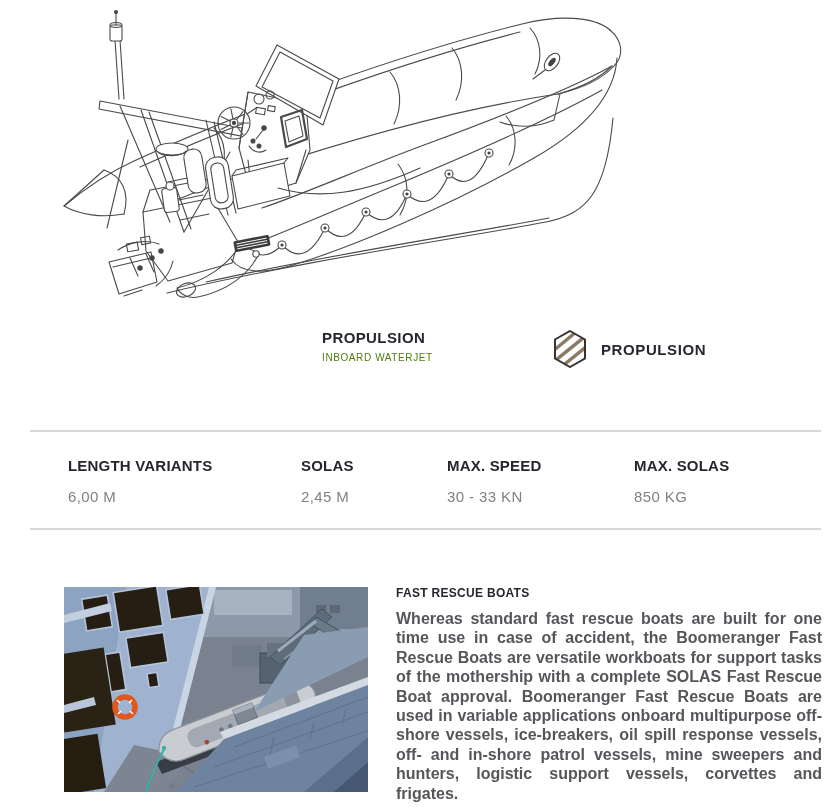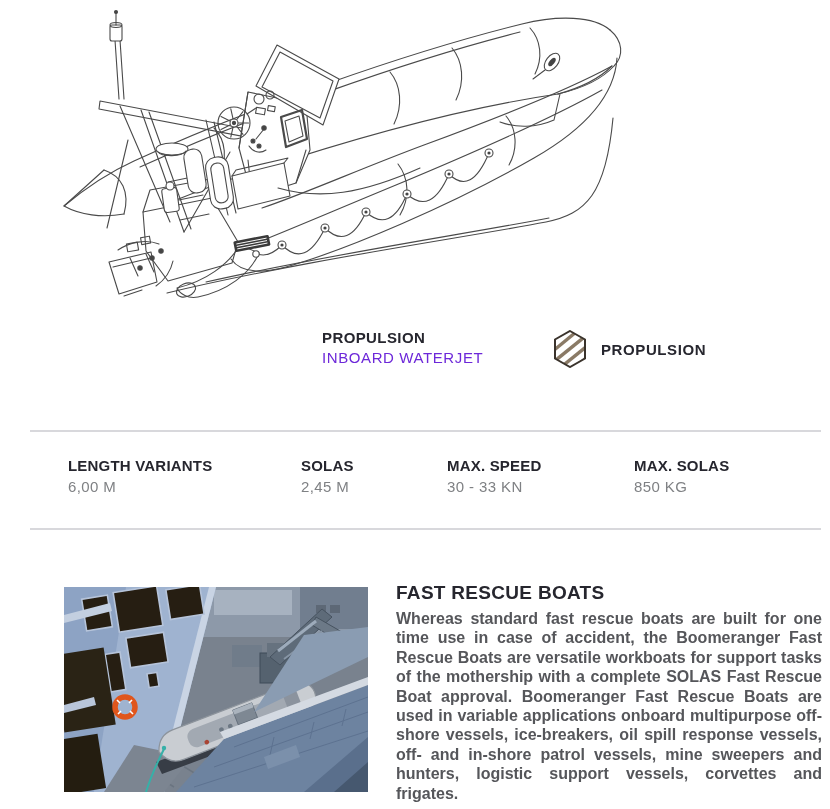--- a/index.html
+++ b/index.html
@@ -5,39 +5,39 @@
   html,body{margin:0;padding:0;background:#ffffff;}
   .page{
     position:relative;width:830px;height:809px;background:#ffffff;overflow:hidden;
     font-family:"Liberation Sans",sans-serif;color:#26262e;
   }
   svg{display:block;}
   .boat-drawing{position:absolute;left:0;top:0;width:830px;height:320px;}
   
   .prop-block{position:absolute;left:322px;top:328px;}
   .prop-label{font-size:15px;font-weight:bold;letter-spacing:.4px;color:#26262e;line-height:19px;}
-  .prop-value{font-size:15px;letter-spacing:.6px;color:#6d28d9;line-height:21px;}
+  .prop-value{font-size:10px;letter-spacing:.6px;color:#4d7c0f;line-height:21px;}
   .material-block{position:absolute;left:553px;top:330px;display:flex;align-items:center;gap:14px;}
   .hex-icon{width:34px;height:38px;}
   .material-label{font-size:15px;font-weight:bold;letter-spacing:.6px;color:#26262e;}
   
   .divider{position:absolute;left:30px;width:791px;height:2px;background:#d8d8dc;}
   .divider.top{top:430px;}
   .divider.bottom{top:528px;}
   
   .specs{position:absolute;top:457px;left:0;width:830px;height:50px;}
   .spec{position:absolute;top:0;}
   .spec .label{font-size:15px;font-weight:bold;letter-spacing:.2px;color:#26262e;line-height:18px;}
-  .spec .value{font-size:15px;color:#7f8184;letter-spacing:.4px;margin-top:3px;line-height:18px;}
+  .spec .value{font-size:15px;color:#7f8184;letter-spacing:.4px;margin-top:13px;line-height:18px;}
   .spec.length{left:68px;} .spec.beam{left:301px;} .spec.speed{left:447px;} .spec.load{left:634px;}
   
   .photo{position:absolute;left:64px;top:587px;width:304px;height:205px;overflow:hidden;}
   
   .article{position:absolute;left:396px;top:583px;width:426px;}
-  .article h3{margin:0;font-size:19px;font-weight:bold;letter-spacing:.3px;color:#26262e;line-height:20px;}
+  .article h3{margin:0;font-size:12px;font-weight:bold;letter-spacing:.3px;color:#26262e;line-height:20px;}
   .article p{margin:6px 0 0 0;font-size:16px;line-height:19.4px;color:#55565a;text-align:justify;font-weight:bold;}
 </style>
 </head>
 <body>
 
 <div class="page">
 
   <div class="boat-drawing">
     <svg viewBox="0 0 830 320" width="830" height="320">
       <g stroke="#4a4a4a" stroke-width="1.1" fill="none" stroke-linecap="round" stroke-linejoin="round">

